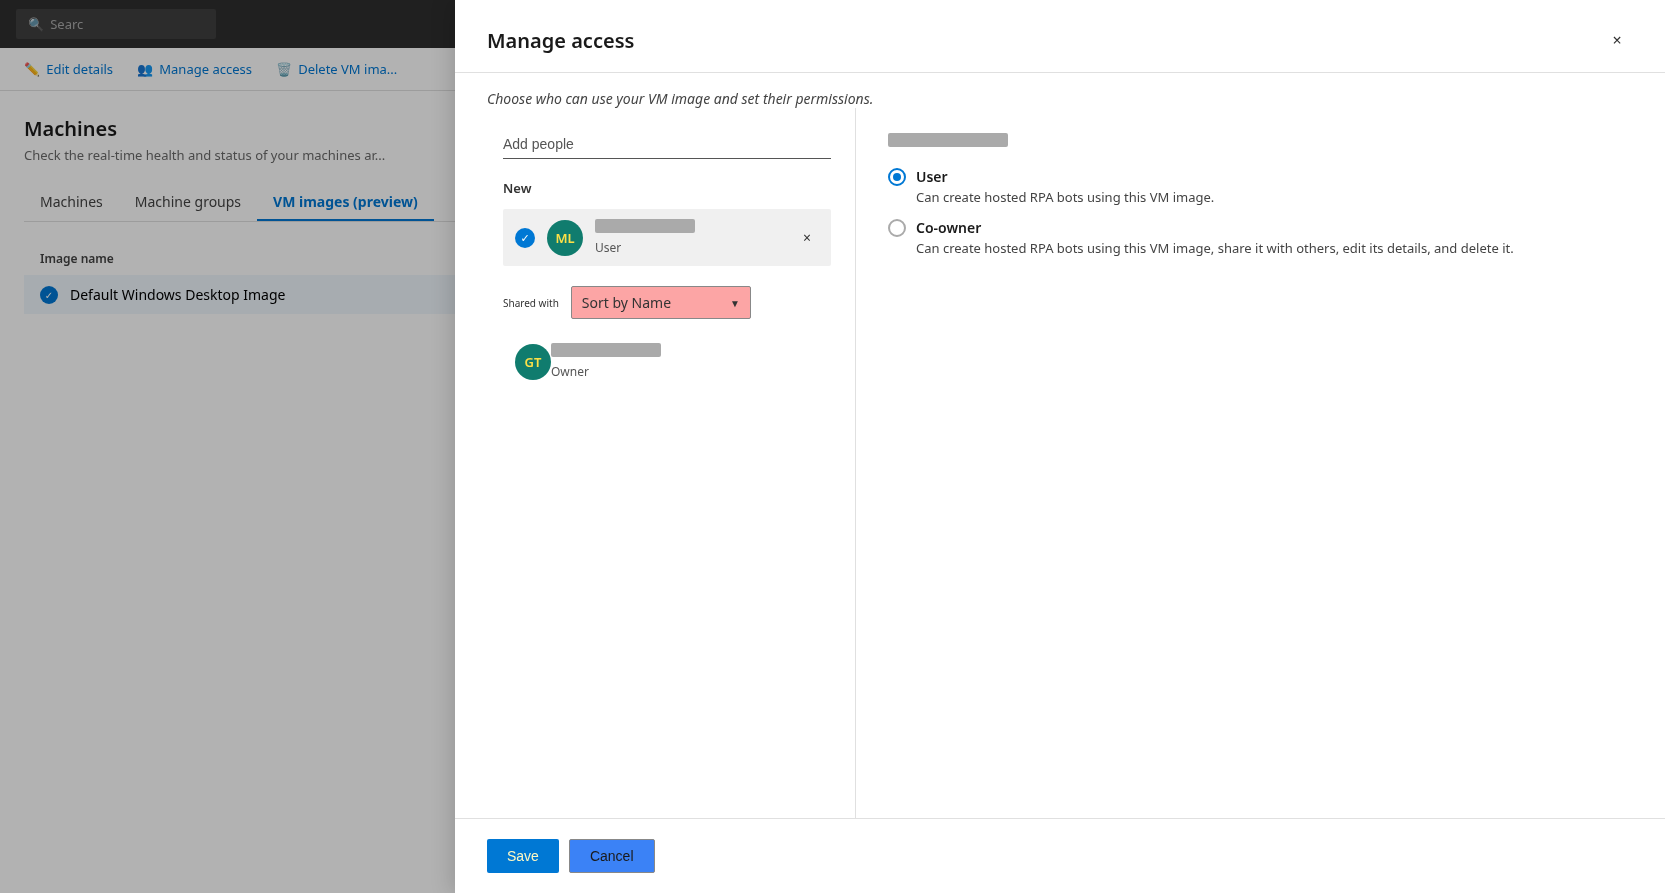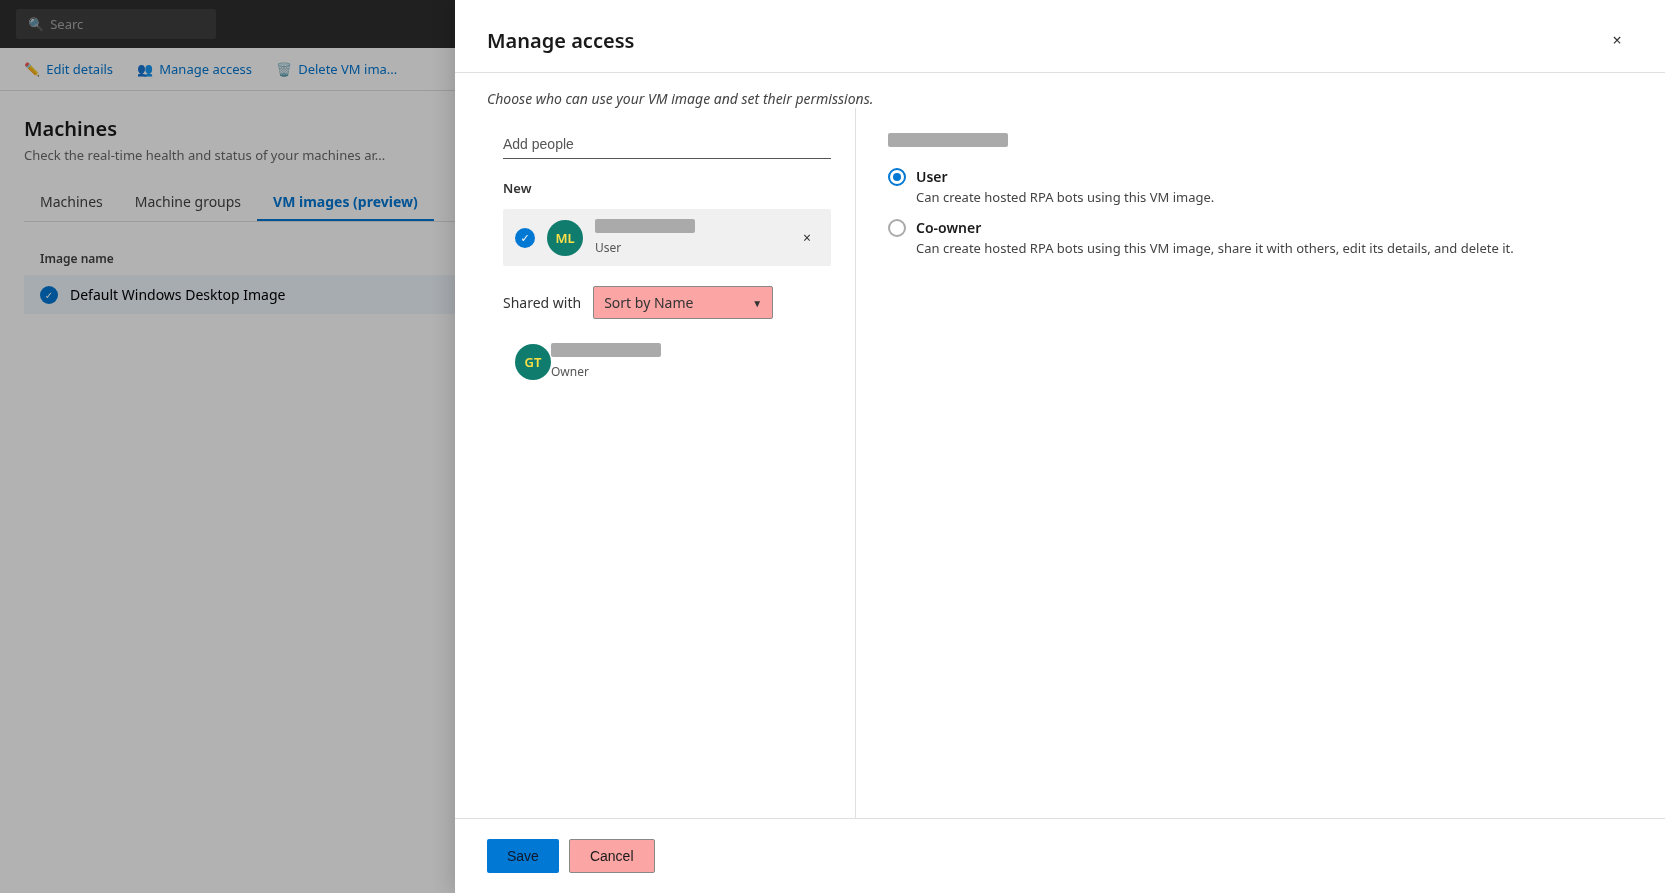--- a/index.html
+++ b/index.html
@@ -302,21 +302,21 @@
 
     
     .shared-with-row {
       display: flex;
       align-items: center;
       gap: 12px;
       margin-bottom: 16px;
     }
 
     .shared-with-label {
-      font-size: 14px;
+      font-size: 10px;
       color: #333;
       white-space: nowrap;
     }
 
     .sort-dropdown {
       display: flex;
       align-items: center;
       justify-content: space-between;
       border: 1px solid #888;
       border-radius: 2px;
@@ -401,31 +401,31 @@
     .modal-footer {
       padding: 20px 32px;
       border-top: 1px solid #e0e0e0;
       display: flex;
       gap: 10px;
       flex-shrink: 0;
     }
 
     .btn-primary {
       background: #0078d4;
-      color: #0f172a;
+      color: #fef9c3;
       border: none;
       border-radius: 2px;
       padding: 8px 20px;
       font-size: 14px;
       cursor: pointer;
       font-weight: 500;
     }
 
     .btn-secondary {
-      background: #fca5a5;
+      background: #3b82f6;
       color: #1a1a1a;
       border: 1px solid #888;
       border-radius: 2px;
       padding: 8px 20px;
       font-size: 14px;
       cursor: pointer;
     }
   </style>
 </head>
 <body>

